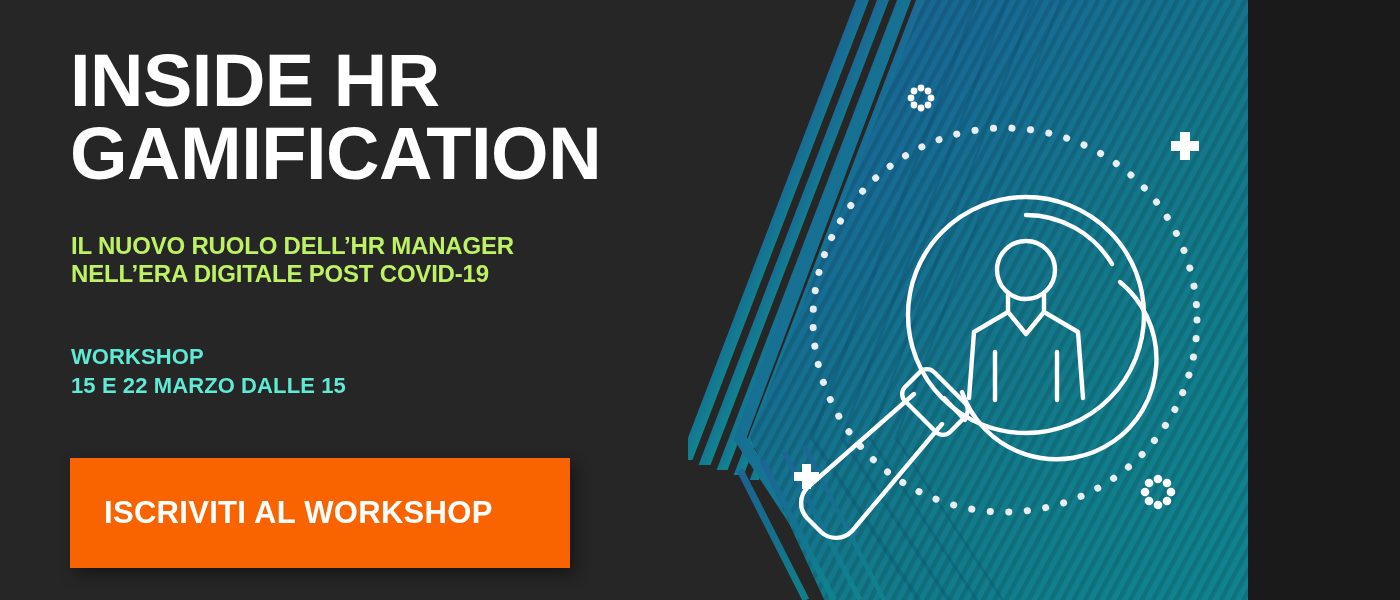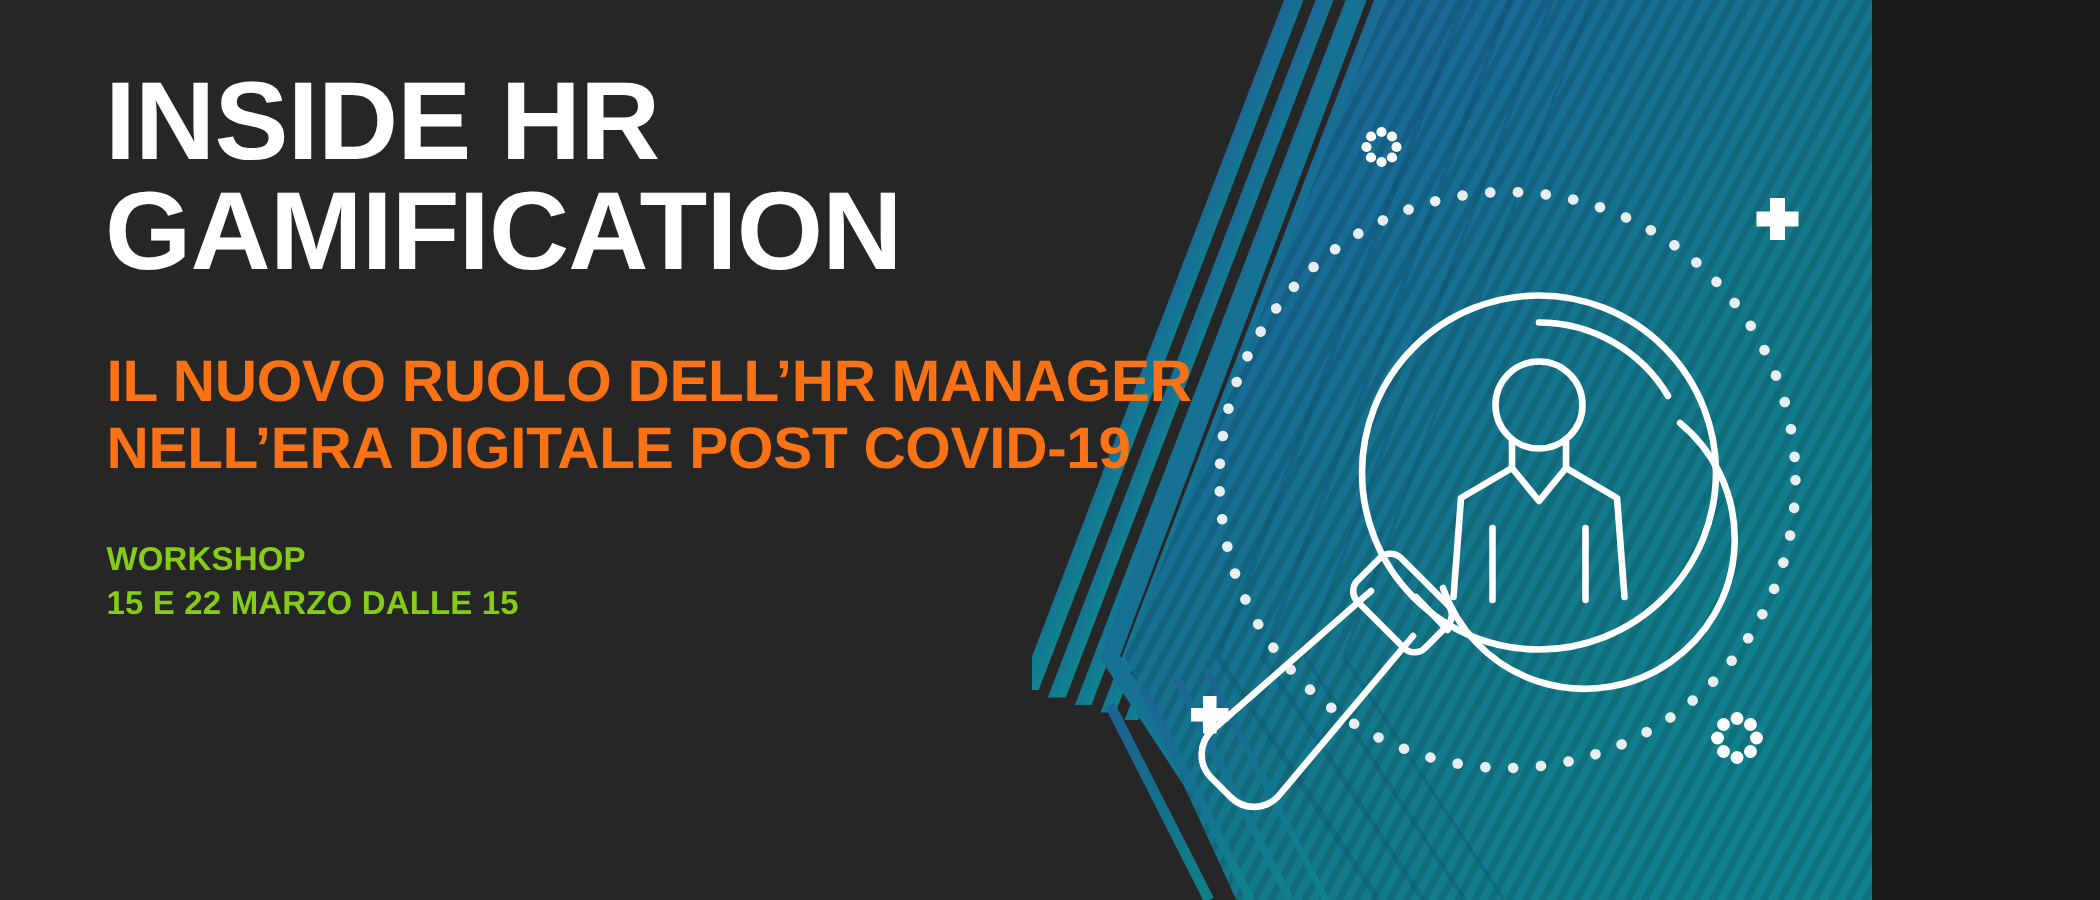--- a/index.html
+++ b/index.html
@@ -44,34 +44,34 @@
     font-weight:bold;
     letter-spacing:-0.5px;
     white-space:pre-line;
   }
 
   .subhead{
     position:absolute;
     left:1px;
     top:232px;
     margin:0;
-    color:#f97316;
-    font-size:39px;
+    color:#bef264;
+    font-size:24px;
     line-height:1.16;
     font-weight:bold;
     letter-spacing:-0.2px;
     white-space:pre-line;
   }
 
   .workshop{
     position:absolute;
     left:1px;
-    top:358px;
+    top:342px;
     margin:0;
-    color:#84cc16;
+    color:#5eead4;
     font-size:22px;
     line-height:1.32;
     font-weight:bold;
     letter-spacing:0.1px;
     white-space:pre-line;
   }
 
   .cta{
     position:absolute;
     left:0;
@@ -241,14 +241,15 @@
 
     <h1 class="headline">INSIDE HR
 GAMIFICATION</h1>
 
     <h2 class="subhead">IL NUOVO RUOLO DELL’HR MANAGER
 NELL’ERA DIGITALE POST COVID-19</h2>
 
     <p class="workshop">WORKSHOP
 15 E 22 MARZO DALLE 15</p>
 
+    <button class="cta">ISCRIVITI AL WORKSHOP</button>
   </div>
 </div>
 
 </body></html>

